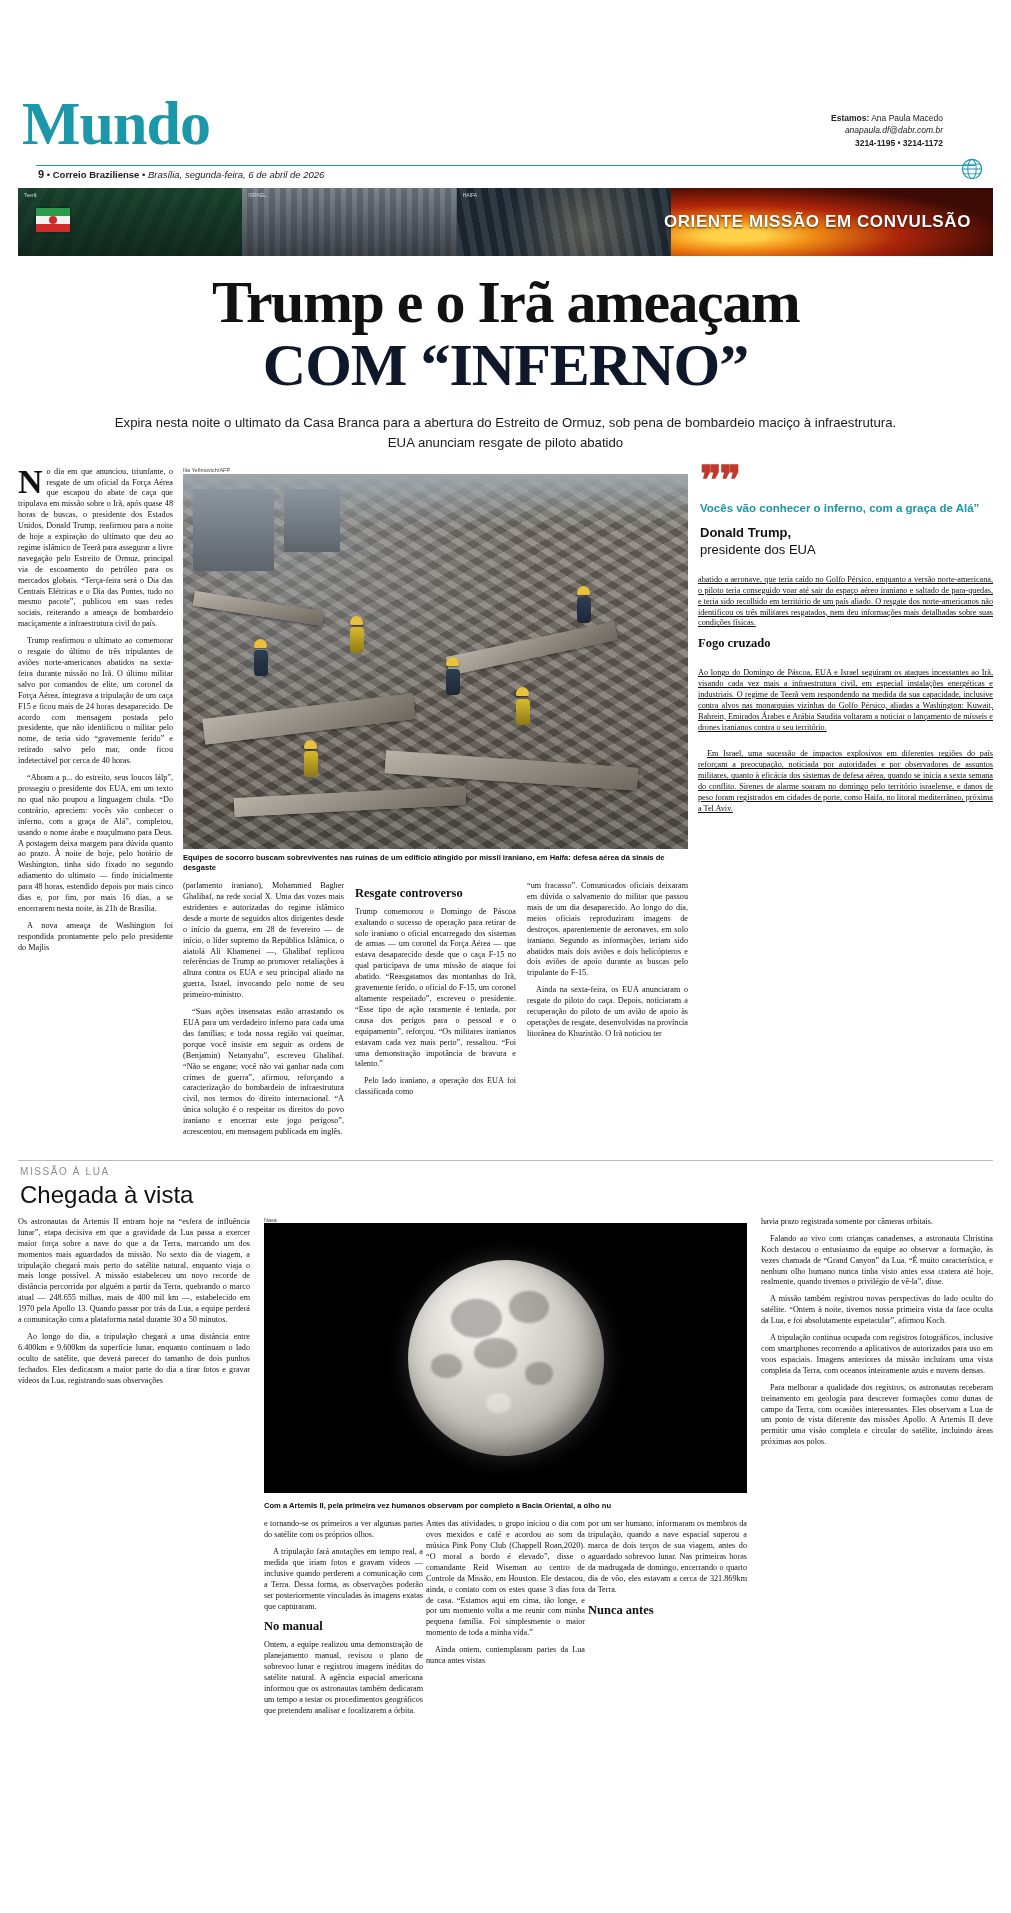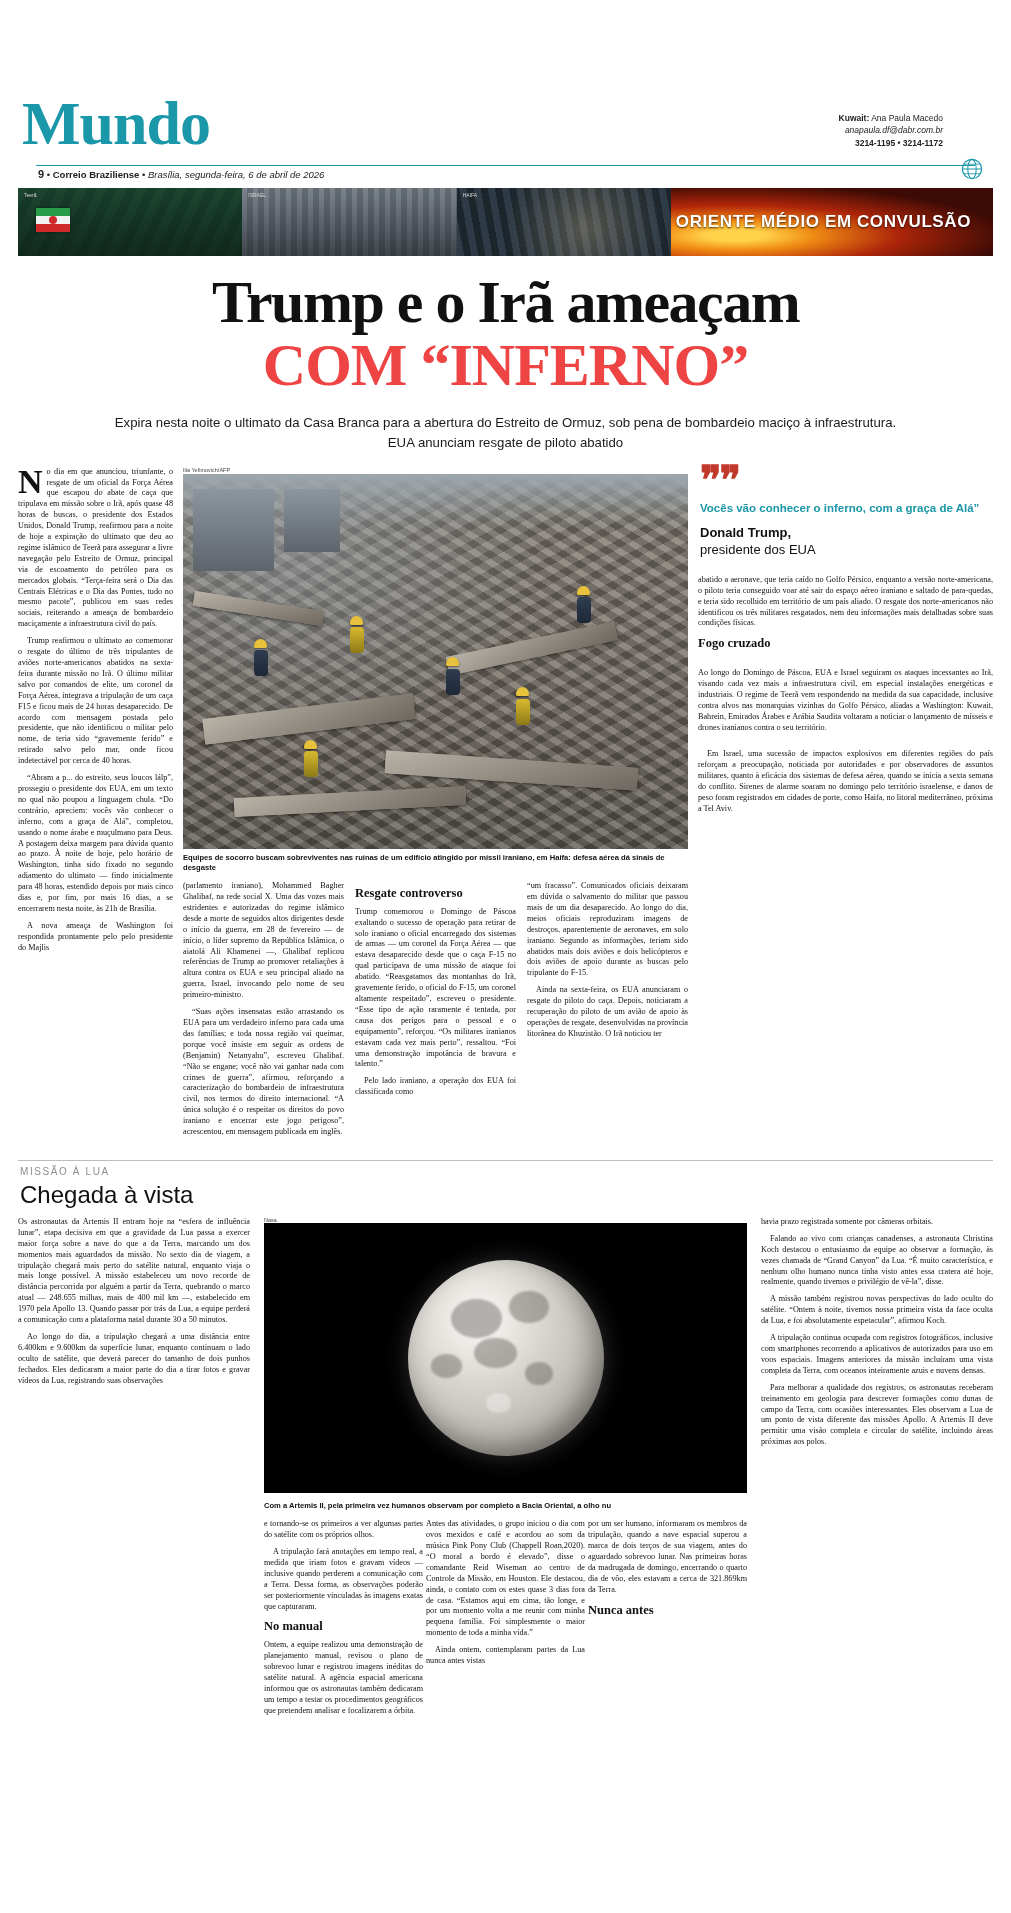--- a/index.html
+++ b/index.html
@@ -131,21 +131,21 @@
     letter-spacing: -1.5px;
     color: #111;
     margin: 0;
   }
   .hl2 {
     font-family: "Liberation Serif", serif;
     font-weight: bold;
     font-size: 60px;
     line-height: 1.05;
     letter-spacing: -1px;
-    color: #ef4444;
+    color: #0f172a;
     margin: 2px 0 0;
     text-align: center;
   }
   .subhead {
     font-family: "Liberation Sans", sans-serif;
     font-size: 13.2px;
     line-height: 1.5;
     color: #1a1a1a;
     text-align: center;
     margin: 16px auto 0;
@@ -274,21 +274,21 @@
   }
   .quote-attr {
     font-family: "Liberation Sans", sans-serif;
     font-size: 13px;
     line-height: 1.35;
     margin-top: 8px;
     color: #111;
   }
   .quote-attr .who { font-weight: bold; }
   .rail-text { margin-top: 14px; font-size: 8.2px; line-height: 1.33; text-align: justify; }
-  .rail-text p { margin: 16px 0 6px; text-indent: 9px; }
+  .rail-text p { margin: 16px 0 6px; text-indent: 9px; text-decoration: underline; }
   .rail-text p.first { text-indent: 0; }
 
   
   .moon-section { margin-top: 16px; }
   .kicker-rule { border-top: 1px solid #bdbdbd; }
   .kicker {
     font-family: "Liberation Sans", sans-serif;
     font-size: 10px;
     letter-spacing: 1.6px;
     color: #8d8d8d;
@@ -347,21 +347,21 @@
 </style>
 </head>
 <body>
 
 <div class="page">
 
   <div class="masthead">
     <h1 class="section-title">Mundo</h1>
 
     <div class="editor-block">
-      <div><span class="ed-name">Kuwait:</span>
+      <div><span class="ed-name">Estamos:</span>
         <span>Ana Paula Macedo</span></div>
       <div class="ed-mail">anapaula.df@dabr.com.br</div>
       <div class="ed-phone">3214-1195 • 3214-1172</div>
     </div>
 
     <svg class="globe-icon" viewBox="0 0 24 24">
       <circle cx="12" cy="12" r="10.5" fill="none" stroke="#1a97a8" stroke-width="1.3"></circle>
       <ellipse cx="12" cy="12" rx="4.6" ry="10.5" fill="none" stroke="#1a97a8" stroke-width="1.1"></ellipse>
       <line x1="1.5" y1="12" x2="22.5" y2="12" stroke="#1a97a8" stroke-width="1.1"></line>
       <line x1="3" y1="6.8" x2="21" y2="6.8" stroke="#1a97a8" stroke-width=".9"></line>
@@ -383,21 +383,21 @@
       <span class="banner-caption-mini">Teerã</span>
       <div class="flagbox"></div>
     </div>
     <div class="b-seg b2">
       <span class="banner-caption-mini">ISRAEL</span>
     </div>
     <div class="b-seg b3">
       <span class="banner-caption-mini">HAIFA</span>
     </div>
     <div class="b-seg b4"></div>
-    <div class="banner-label">ORIENTE MÉDIO EM CONVULSÃO</div>
+    <div class="banner-label">ORIENTE MISSÃO EM CONVULSÃO</div>
   </div>
 
   <div class="headline-wrap">
     <div class="hl1">Trump e o Irã ameaçam</div>
     <div class="hl2">COM “INFERNO”</div>
     <div class="subhead">Expira nesta noite o ultimato da Casa Branca para a abertura do Estreito de Ormuz, sob pena de bombardeio maciço à infraestrutura. EUA anunciam resgate de piloto abatido</div>
   </div>
 
   <div class="main-area">
 

